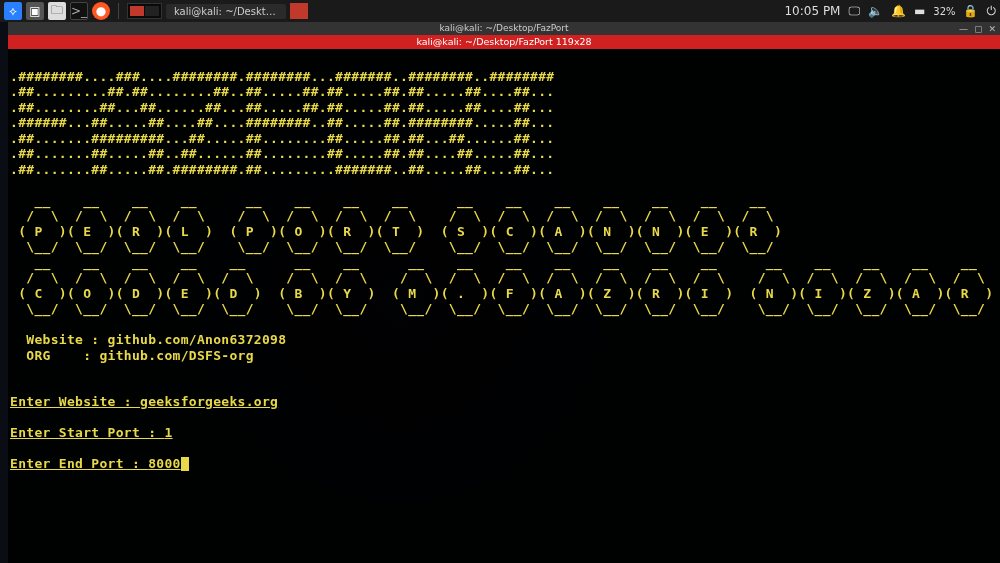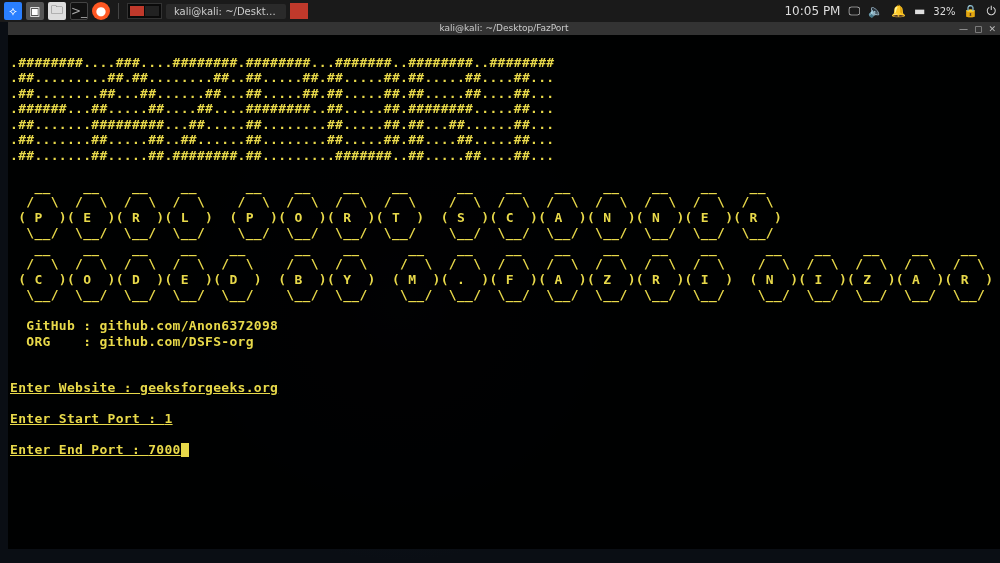--- a/index.html
+++ b/index.html
@@ -162,40 +162,44 @@
 
 <div class="window">
   <div class="titlebar-top">
     <span>kali@kali: ~/Desktop/FazPort</span>
     <div class="win-controls">
       <span>—</span>
       <span>▢</span>
       <span>✕</span>
     </div>
   </div>
+  <div class="titlebar-sub">
+    <span class="recording-dot"></span>
+    <span>kali@kali: ~/Desktop/FazPort 119x28</span>
+  </div>
   <div class="terminal-body">
 <span>.########....###....########.########...#######..########..########</span>
 <span>.##.........##.##........##..##.....##.##.....##.##.....##....##...</span>
 <span>.##........##...##......##...##.....##.##.....##.##.....##....##...</span>
 <span>.######...##.....##....##....########..##.....##.########.....##...</span>
 <span>.##.......#########...##.....##........##.....##.##...##......##...</span>
 <span>.##.......##.....##..##......##........##.....##.##....##.....##...</span>
 <span>.##.......##.....##.########.##.........#######..##.....##....##...</span>
 
 <span>   __    __    __    __      __    __    __    __      __    __    __    __    __    __    __</span>
 <span>  /  \  /  \  /  \  /  \    /  \  /  \  /  \  /  \    /  \  /  \  /  \  /  \  /  \  /  \  /  \</span>
 <span> ( P  )( E  )( R  )( L  )  ( P  )( O  )( R  )( T  )  ( S  )( C  )( A  )( N  )( N  )( E  )( R  )</span>
 <span>  \__/  \__/  \__/  \__/    \__/  \__/  \__/  \__/    \__/  \__/  \__/  \__/  \__/  \__/  \__/</span>
 <span>   __    __    __    __    __      __    __      __    __    __    __    __    __    __      __    __    __    __    __</span>
 <span>  /  \  /  \  /  \  /  \  /  \    /  \  /  \    /  \  /  \  /  \  /  \  /  \  /  \  /  \    /  \  /  \  /  \  /  \  /  \</span>
 <span> ( C  )( O  )( D  )( E  )( D  )  ( B  )( Y  )  ( M  )( .  )( F  )( A  )( Z  )( R  )( I  )  ( N  )( I  )( Z  )( A  )( R  )</span>
 <span>  \__/  \__/  \__/  \__/  \__/    \__/  \__/    \__/  \__/  \__/  \__/  \__/  \__/  \__/    \__/  \__/  \__/  \__/  \__/</span>
 
-<span>  GitHub : github.com/Anon6372098</span>
+<span>  Website : github.com/Anon6372098</span>
 <span>  ORG    : github.com/DSFS-org</span>
 
 
 <span class="prompt-line"><span>Enter Website : </span><span>geeksforgeeks.org</span></span>
 
 <span class="prompt-line"><span>Enter Start Port : </span><span>1</span></span>
 
-<span class="prompt-line"><span>Enter End Port : </span><span>7000</span><span class="cursor"></span></span></div>
+<span class="prompt-line"><span>Enter End Port : </span><span>8000</span><span class="cursor"></span></span></div>
 </div>
 
 </body></html>

